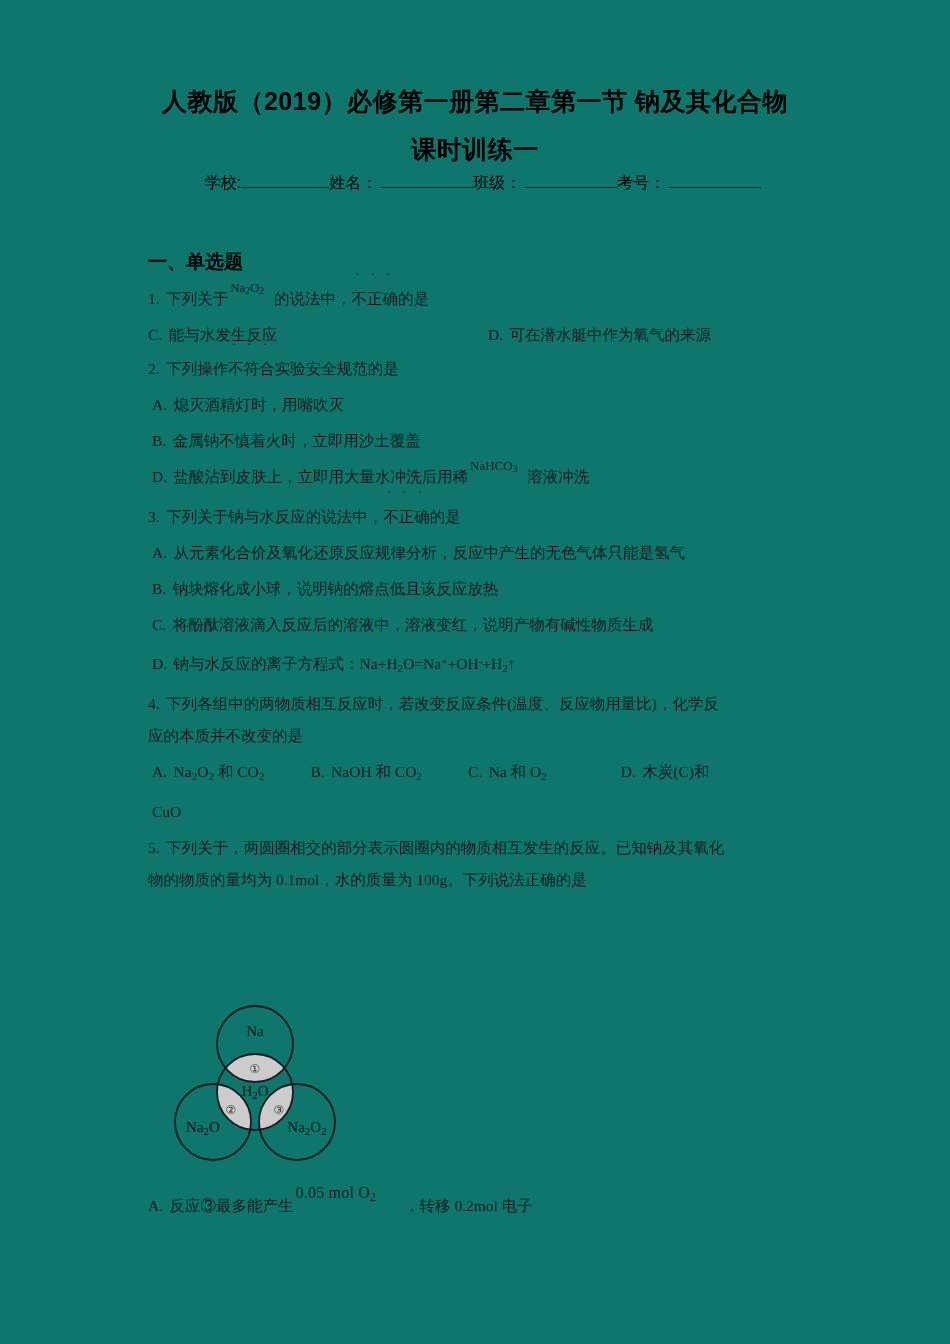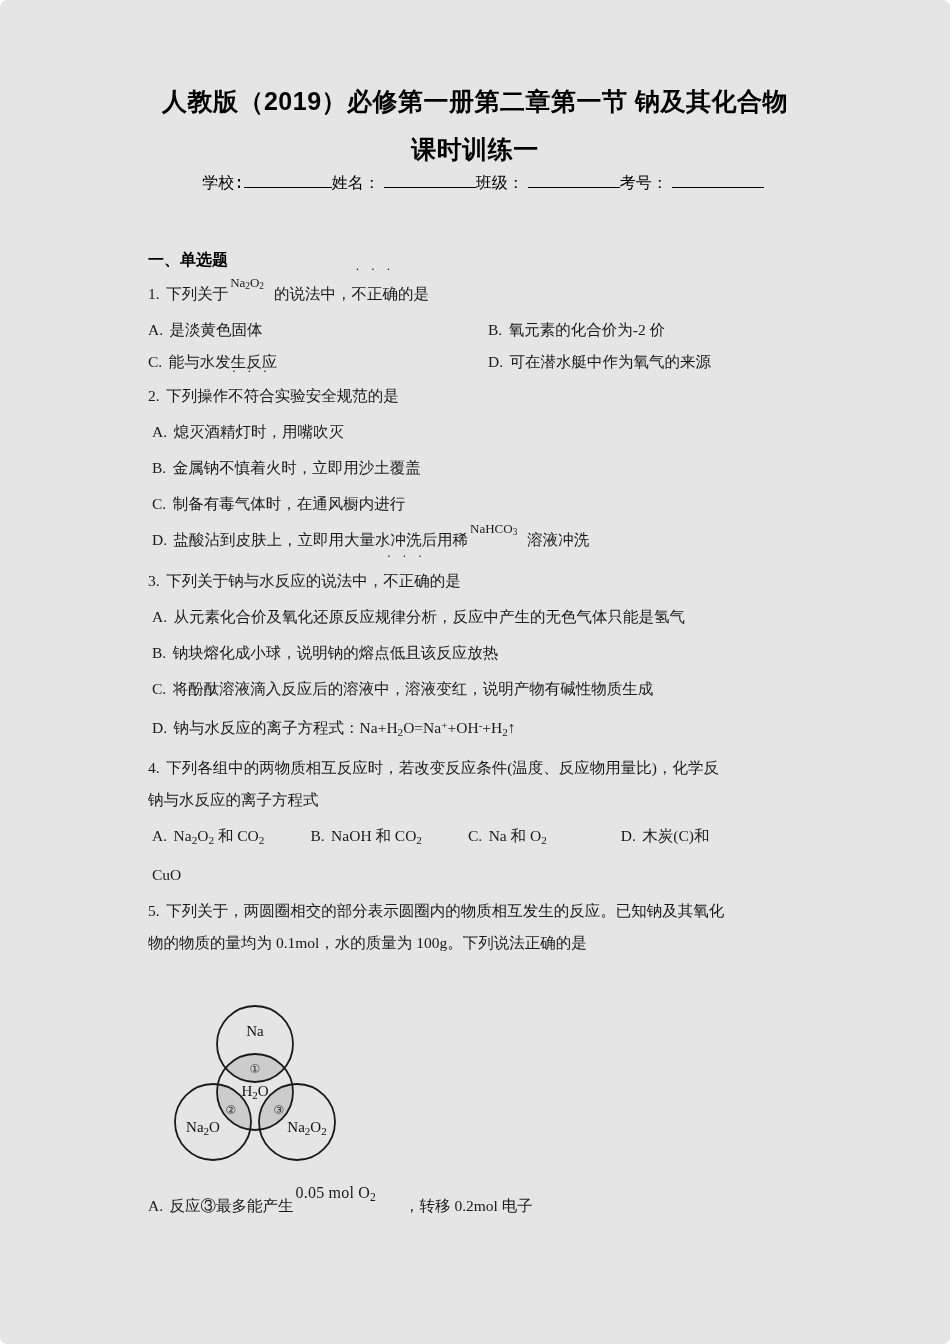--- a/index.html
+++ b/index.html
@@ -13,22 +13,21 @@
     position: relative;
     font-family: "Liberation Serif", "DejaVu Serif", serif;
     color: #1a1a1a;
     overflow: hidden;
   }
   .page {
     position: absolute;
     left: 0; top: 0;
     width: 950px;
     height: 1344px;
-    background: #e5e5e5;
-    border-radius: 7px;
+    background: #0f766e;
   }
 
   
   .doc-title {
     text-align: center;
     font-family: "Liberation Sans", "DejaVu Sans", sans-serif;
     font-weight: bold;
     font-size: 25px;
     letter-spacing: 0.5px;
     color: #000;
@@ -43,21 +42,21 @@
   .title-line-2 {
     position: absolute;
     left: 0; right: 0;
     top: 133px;
   }
   .info-row {
     position: absolute;
     left: 0; right: 0;
     top: 172px;
     text-align: center;
-    font-family: Liberation Mono, monospace;
+    font-family: Liberation Sans, sans-serif;
     font-size: 16px;
     color: #000;
     white-space: nowrap;
     margin-left: 16px;
   }
   .info-row .lbl { letter-spacing: 0px; }
   .blank {
     display: inline-block;
     border-bottom: 1.6px solid #000;
     height: 0.95em;
@@ -71,21 +70,21 @@
   
   .content {
     position: absolute;
     left: 148px;
     top: 248px;
     width: 675px;
   }
   .section-head {
     font-family: "Liberation Sans", "DejaVu Sans", sans-serif;
     font-weight: bold;
-    font-size: 16px;
+    font-size: 19px;
     color: #000;
     margin: 0 0 6px 0;
     line-height: 1.5;
   }
   .q {
     font-size: 15.5px;
     line-height: 32px;
     color: #1a1a1a;
     margin: 0;
   }
@@ -200,44 +199,39 @@
     <span class="lbl">学校:</span><span class="blank b1"></span><span class="lbl">姓名：</span><span class="blank b2"></span><span class="lbl">班级：</span><span class="blank b3"></span><span class="lbl">考号：</span><span class="blank b4"></span>
   </div>
 
   <div class="content">
 
     <div class="section-head">一、单选题</div>
 
     <div class="q q-stem"><span>1.</span><span class="sp"></span><span>下列关于</span><span class="formula-raise wide">Na<sub>2</sub>O<sub>2</sub></span><span>的说法中，</span><span class="emph"><span class="dots"><span>·</span><span>·</span><span>·</span></span><span>不正确</span></span><span>的是</span></div>
 
     <div class="opt-row">
-      <div class="opt-col"><span>A.</span><span class="sp"></span><span>是淡黄色固体</span></div>
-      <div class="opt-col second"><span>B.</span><span class="sp"></span><span>氧元素的化合价为-2 价</span></div>
-    </div>
-    <div class="opt-row">
       <div class="opt-col"><span>C.</span><span class="sp"></span><span>能与水发生反应</span></div>
       <div class="opt-col second"><span>D.</span><span class="sp"></span><span>可在潜水艇中作为氧气的来源</span></div>
     </div>
 
     <div class="q q-stem"><span>2.</span><span class="sp"></span><span>下列操作</span><span class="emph"><span class="dots"><span>·</span><span>·</span><span>·</span></span><span>不符合</span></span><span>实验安全规范的是</span></div>
 
     <div class="opt"><span>A.</span><span class="sp"></span><span>熄灭酒精灯时，用嘴吹灭</span></div>
     <div class="opt"><span>B.</span><span class="sp"></span><span>金属钠不慎着火时，立即用沙土覆盖</span></div>
-    <div class="opt"><span>C.</span><span class="sp"></span><span>制备有毒气体时，在通风橱内进行</span></div>
     <div class="opt"><span>D.</span><span class="sp"></span><span>盐酸沾到皮肤上，立即用大量水冲洗后用稀</span><span class="formula-raise wide">NaHCO<sub>3</sub></span><span>溶液冲洗</span></div>
 
     <div class="q q-stem"><span>3.</span><span class="sp"></span><span>下列关于钠与水反应的说法中，</span><span class="emph"><span class="dots"><span>·</span><span>·</span><span>·</span></span><span>不正确</span></span><span>的是</span></div>
 
     <div class="opt"><span>A.</span><span class="sp"></span><span>从元素化合价及氧化还原反应规律分析，反应中产生的无色气体只能是氢气</span></div>
     <div class="opt"><span>B.</span><span class="sp"></span><span>钠块熔化成小球，说明钠的熔点低且该反应放热</span></div>
     <div class="opt"><span>C.</span><span class="sp"></span><span>将酚酞溶液滴入反应后的溶液中，溶液变红，说明产物有碱性物质生成</span></div>
     <div class="opt"><span>D.</span><span class="sp"></span><span>钠与水反应的离子方程式：</span><span>Na+H<sub>2</sub>O=Na<sup>+</sup>+OH<sup>-</sup>+H<sub>2</sub>↑</span></div>
 
     <div class="q q-stem"><span>4.</span><span class="sp"></span><span>下列各组中的两物质相互反应时，若改变反应条件(温度、反应物用量比)，化学反</span></div>
-    <div class="q">钠与水反应的离子方程式</div>
+    <div class="q">应的本质并不改变的是</div>
 
     <div class="opt"><span><span>A.</span><span class="sp"></span>Na<sub>2</sub>O<sub>2</sub> 和 CO<sub>2</sub></span><span class="gap-md"></span><span><span>B.</span><span class="sp"></span>NaOH 和 CO<sub>2</sub></span><span class="gap-md"></span><span><span>C.</span><span class="sp"></span>Na 和 O<sub>2</sub></span><span class="gap-lg"></span><span><span>D.</span><span class="sp"></span><span>木炭(C)和</span></span></div>
     <div class="opt">CuO</div>
 
     <div class="q q-stem"><span>5.</span><span class="sp"></span><span>下列关于，两圆圈相交的部分表示圆圈内的物质相互发生的反应。已知钠及其氧化</span></div>
     <div class="q">物的物质的量均为 0.1mol，水的质量为 100g。下列说法正确的是</div>
 
   </div>
 
   <div class="venn-wrap">

